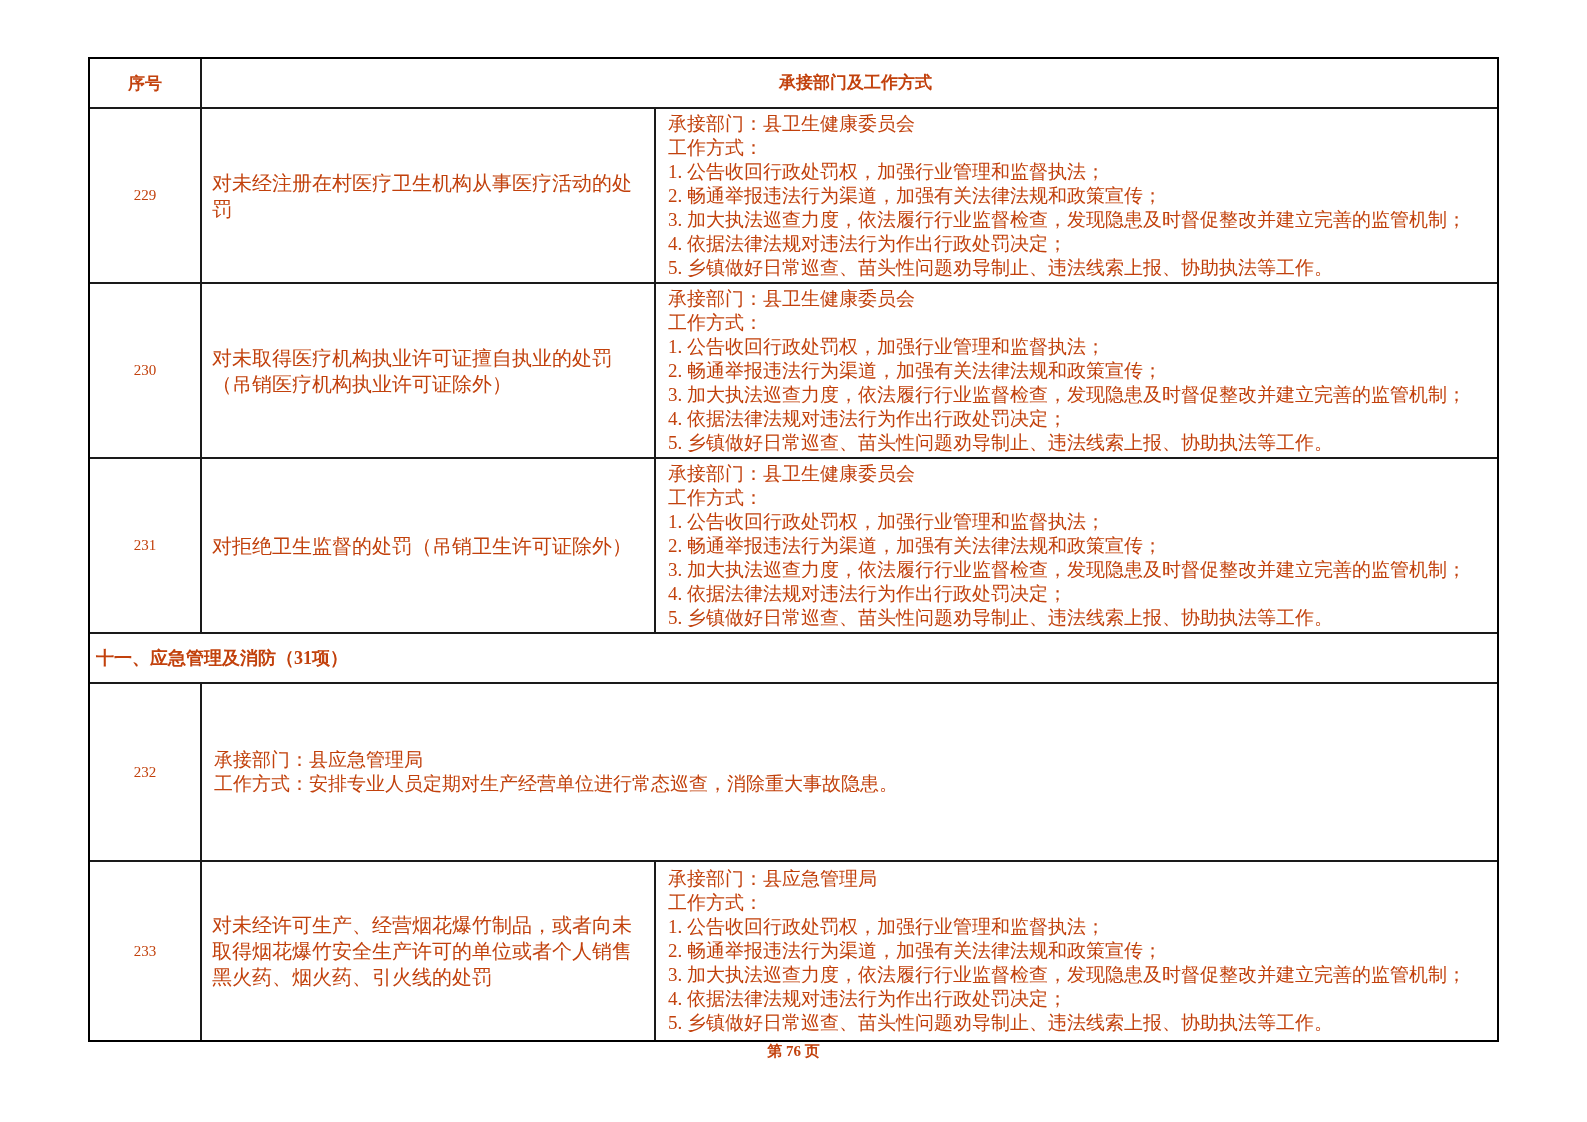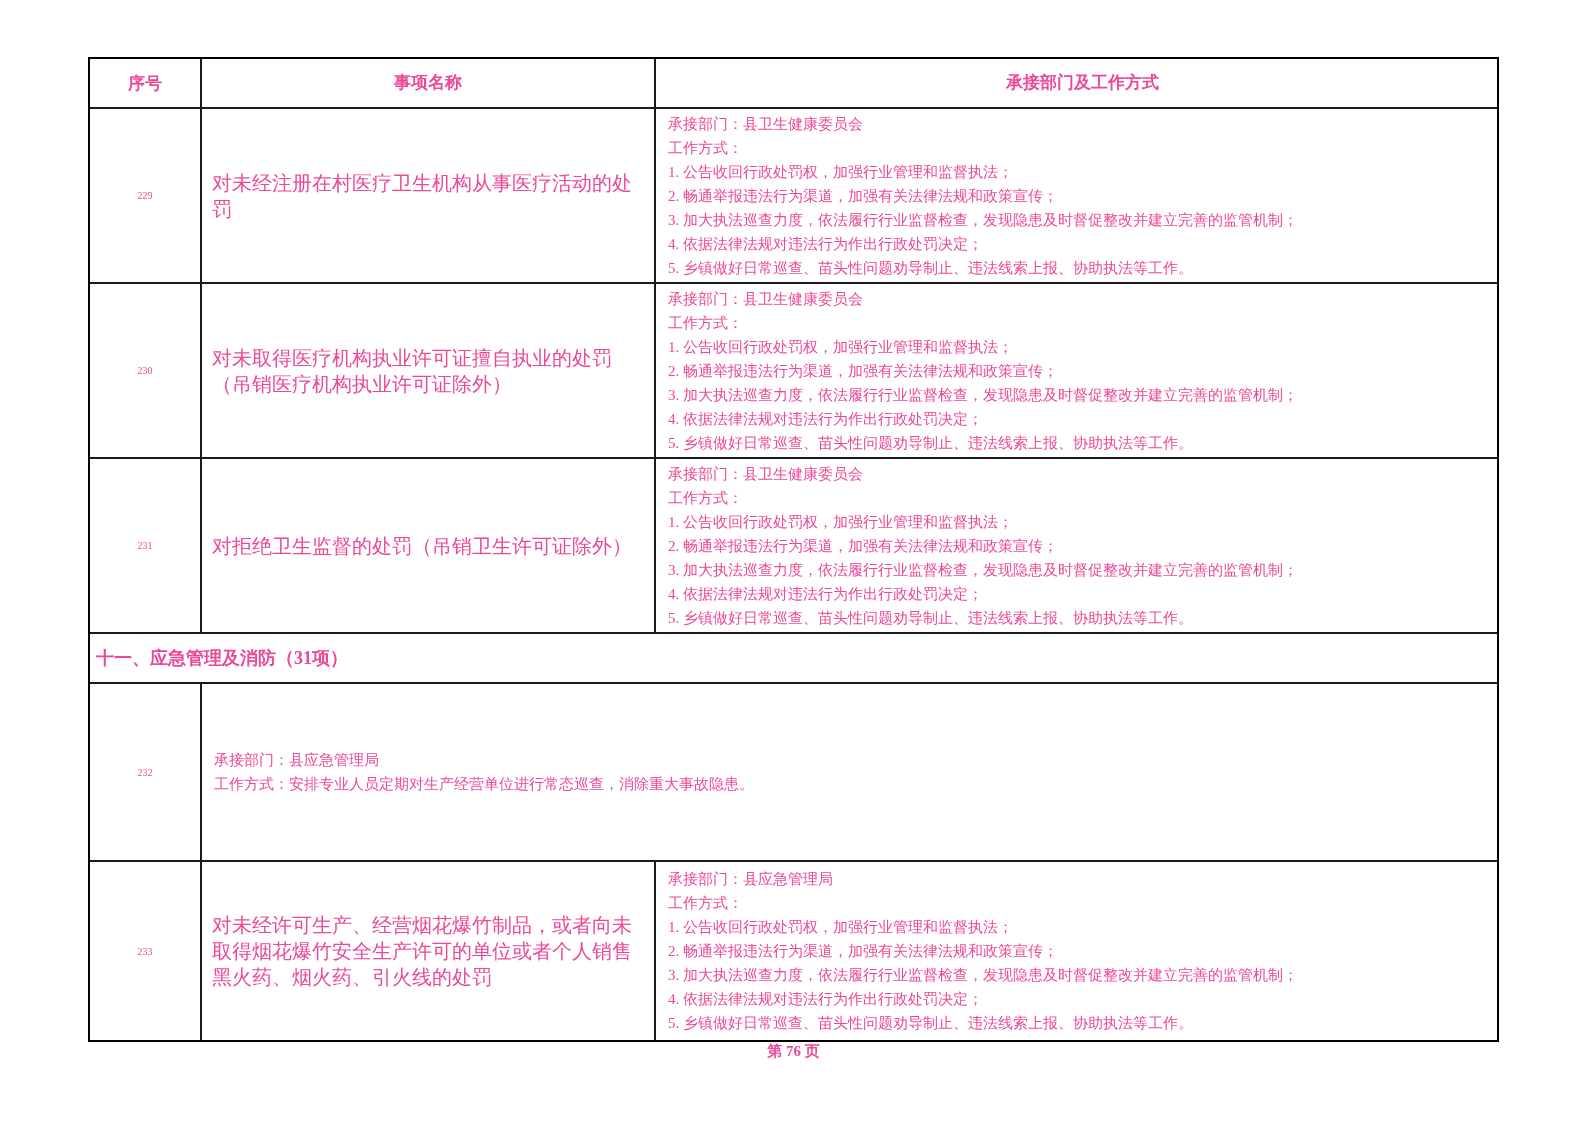--- a/index.html
+++ b/index.html
@@ -2,54 +2,54 @@
 <html><head>
 <meta charset="utf-8">
 <style>
   * { margin:0; padding:0; box-sizing:border-box; }
   html,body { background:#ffffff; }
   .page {
     position:relative;
     width:1587px; height:1122px;
     background:#ffffff;
     font-family:"Liberation Serif","DejaVu Serif",serif;
-    color:#ec4899;
+    color:#c2410c;
     overflow:hidden;
   }
   .doc-table {
     position:absolute; left:88px; top:57px; width:1411px;
     border:2px solid #000;
   }
   .row { display:flex; border-bottom:2.5px solid #1a1a1a; }
   .row:last-child { border-bottom:none; }
   .header-row { height:50px; }
   .header-row .cell {
     display:flex; align-items:center; justify-content:center;
     font-weight:bold; font-size:17px;
   }
   .item-row { height:175px; }
   .item-row-tall { height:178px; }
   .cell-no {
     width:112px; flex:0 0 112px;
     border-right:2px solid #1a1a1a;
     display:flex; align-items:center; justify-content:center;
-    font-size:10px;
+    font-size:15px;
   }
   .cell-name {
     width:454px; flex:0 0 454px;
     border-right:2px solid #1a1a1a;
     display:flex; align-items:center;
     padding:6px 10px;
     font-size:20px; line-height:26px;
   }
   .cell-dept {
     flex:1 1 auto;
     display:flex; flex-direction:column; justify-content:center;
     padding:6px 12px;
-    font-size:15px; line-height:24px;
+    font-size:19px; line-height:24px;
   }
   .section-row { height:50px; }
   .section-cell {
     flex:1 1 auto; display:flex; align-items:center;
     padding:0 6px;
     font-weight:bold; font-size:18px;
   }
   .page-footer {
     position:absolute; left:88px; top:1042px; width:1411px;
     text-align:center; font-size:15px;font-weight:bold;
@@ -57,21 +57,20 @@
 </style>
 </head>
 <body>
 
 <div class="page">
 
   <div class="doc-table">
 
     <div class="row header-row">
       <div class="cell cell-no">序号</div>
-      <div class="cell cell-name" style="justify-content:center;">事项名称</div>
       <div class="cell cell-dept" style="align-items:center;padding-left:24px;">承接部门及工作方式</div>
     </div>
 
     <div class="row item-row">
       <div class="cell-no">229</div>
       <div class="cell-name">对未经注册在村医疗卫生机构从事医疗活动的处罚</div>
       <div class="cell-dept">
           <div>承接部门：县卫生健康委员会</div>
           <div>工作方式：</div>
           <div>1. 公告收回行政处罚权，加强行业管理和监督执法；</div>

